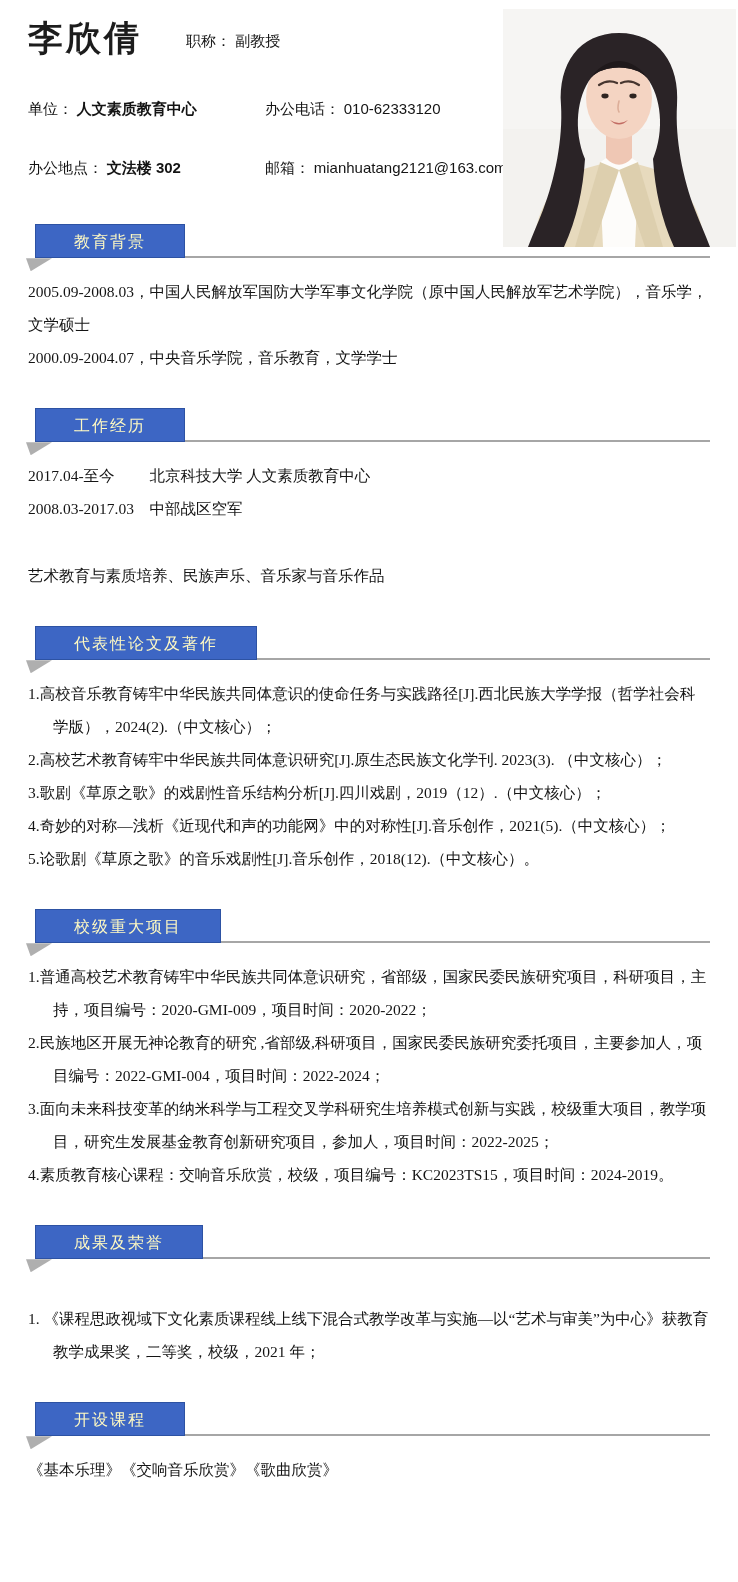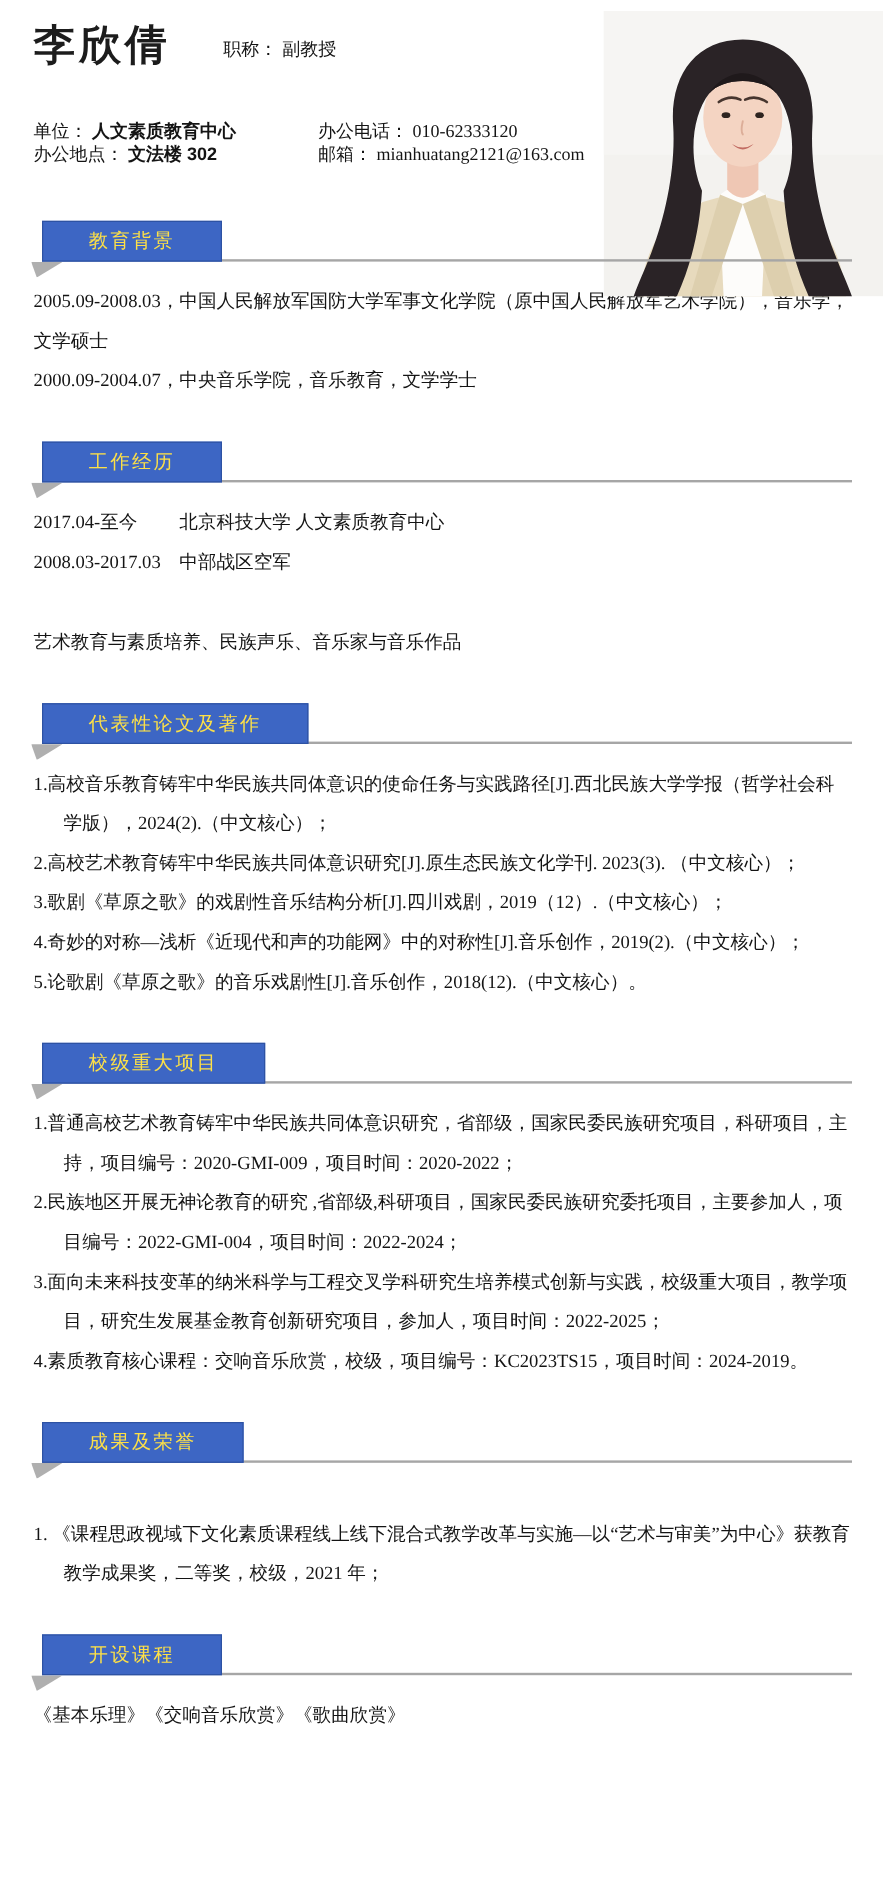--- a/index.html
+++ b/index.html
@@ -23,40 +23,40 @@
   .name{
     font-family:"Liberation Sans","DejaVu Sans",sans-serif;
     font-size:35px;font-weight:600;letter-spacing:3px;line-height:1.15;color:#1c1c1c;
   }
   .title-pair{
     margin-left:44px;padding-bottom:7px;font-size:15px;
     font-family:"Liberation Sans","DejaVu Sans",sans-serif;
   }
   .lbl{font-weight:400;font-family:"Liberation Sans","DejaVu Sans",sans-serif;}
   .val-cn{font-family:"Liberation Sans","DejaVu Sans",sans-serif;font-weight:600;}
-  .val-latin{font-family:Liberation Serif, serif;font-weight:400;}
+  .val-latin{font-family:Liberation Sans, sans-serif;font-weight:400;}
   .info-grid{
     margin-top:42px;display:grid;grid-template-columns:237px auto;
-    font-size:15px;width:472px;
+    row-gap:40px;font-size:15px;width:472px;
   }
   .info-cell{white-space:nowrap;}
 
   .photo-frame{position:absolute;top:9px;left:475px;width:233px;height:238px;}
   .photo-frame svg{display:block;}
 
   
   .sec{margin-top:34px;}
   .sec-first{margin-top:46px;}
   .sec-head{position:relative;height:47px;}
   .sec-rule{position:absolute;left:7px;right:0;top:32px;height:2px;background:var(--rule-gray);}
   .sec-box{
     position:absolute;left:7px;top:0;height:34px;line-height:33px;box-sizing:border-box;
     padding:0 38px;min-width:60px;text-align:center;
     background:var(--accent-blue);border:1px solid var(--accent-border);
-    color:#fde047;font-family:"Liberation Sans","DejaVu Sans",sans-serif;
+    color:#fef9c3;font-family:"Liberation Sans","DejaVu Sans",sans-serif;
     font-size:16px;letter-spacing:2px;font-weight:500;
   }
   .fold{
     position:absolute;left:-2px;top:34px;width:26px;height:13px;
     background:var(--fold-gray);opacity:.8;
     clip-path:polygon(0 0,100% 0,18% 100%);
   }
 
   
   .sec-body{margin-top:4px;}
@@ -162,21 +162,21 @@
   <section class="sec">
     <div class="sec-head">
       <span class="sec-rule"></span>
       <span class="sec-box">代表性论文及著作</span>
       <span class="fold"></span>
     </div>
     <div class="sec-body">
         <p class="item hanging">1.高校音乐教育铸牢中华民族共同体意识的使命任务与实践路径[J].西北民族大学学报（哲学社会科学版），2024(2).（中文核心）；</p>
         <p class="item hanging">2.高校艺术教育铸牢中华民族共同体意识研究[J].原生态民族文化学刊. 2023(3).  （中文核心）；</p>
         <p class="item hanging">3.歌剧《草原之歌》的戏剧性音乐结构分析[J].四川戏剧，2019（12）.（中文核心）；</p>
-        <p class="item hanging">4.奇妙的对称—浅析《近现代和声的功能网》中的对称性[J].音乐创作，2019(2).（中文核心）；</p>
+        <p class="item hanging">4.奇妙的对称—浅析《近现代和声的功能网》中的对称性[J].音乐创作，2021(5).（中文核心）；</p>
         <p class="item hanging">5.论歌剧《草原之歌》的音乐戏剧性[J].音乐创作，2018(12).（中文核心）。</p>
       </div>
   </section>
 
   <section class="sec">
     <div class="sec-head">
       <span class="sec-rule"></span>
       <span class="sec-box">校级重大项目</span>
       <span class="fold"></span>
     </div>

